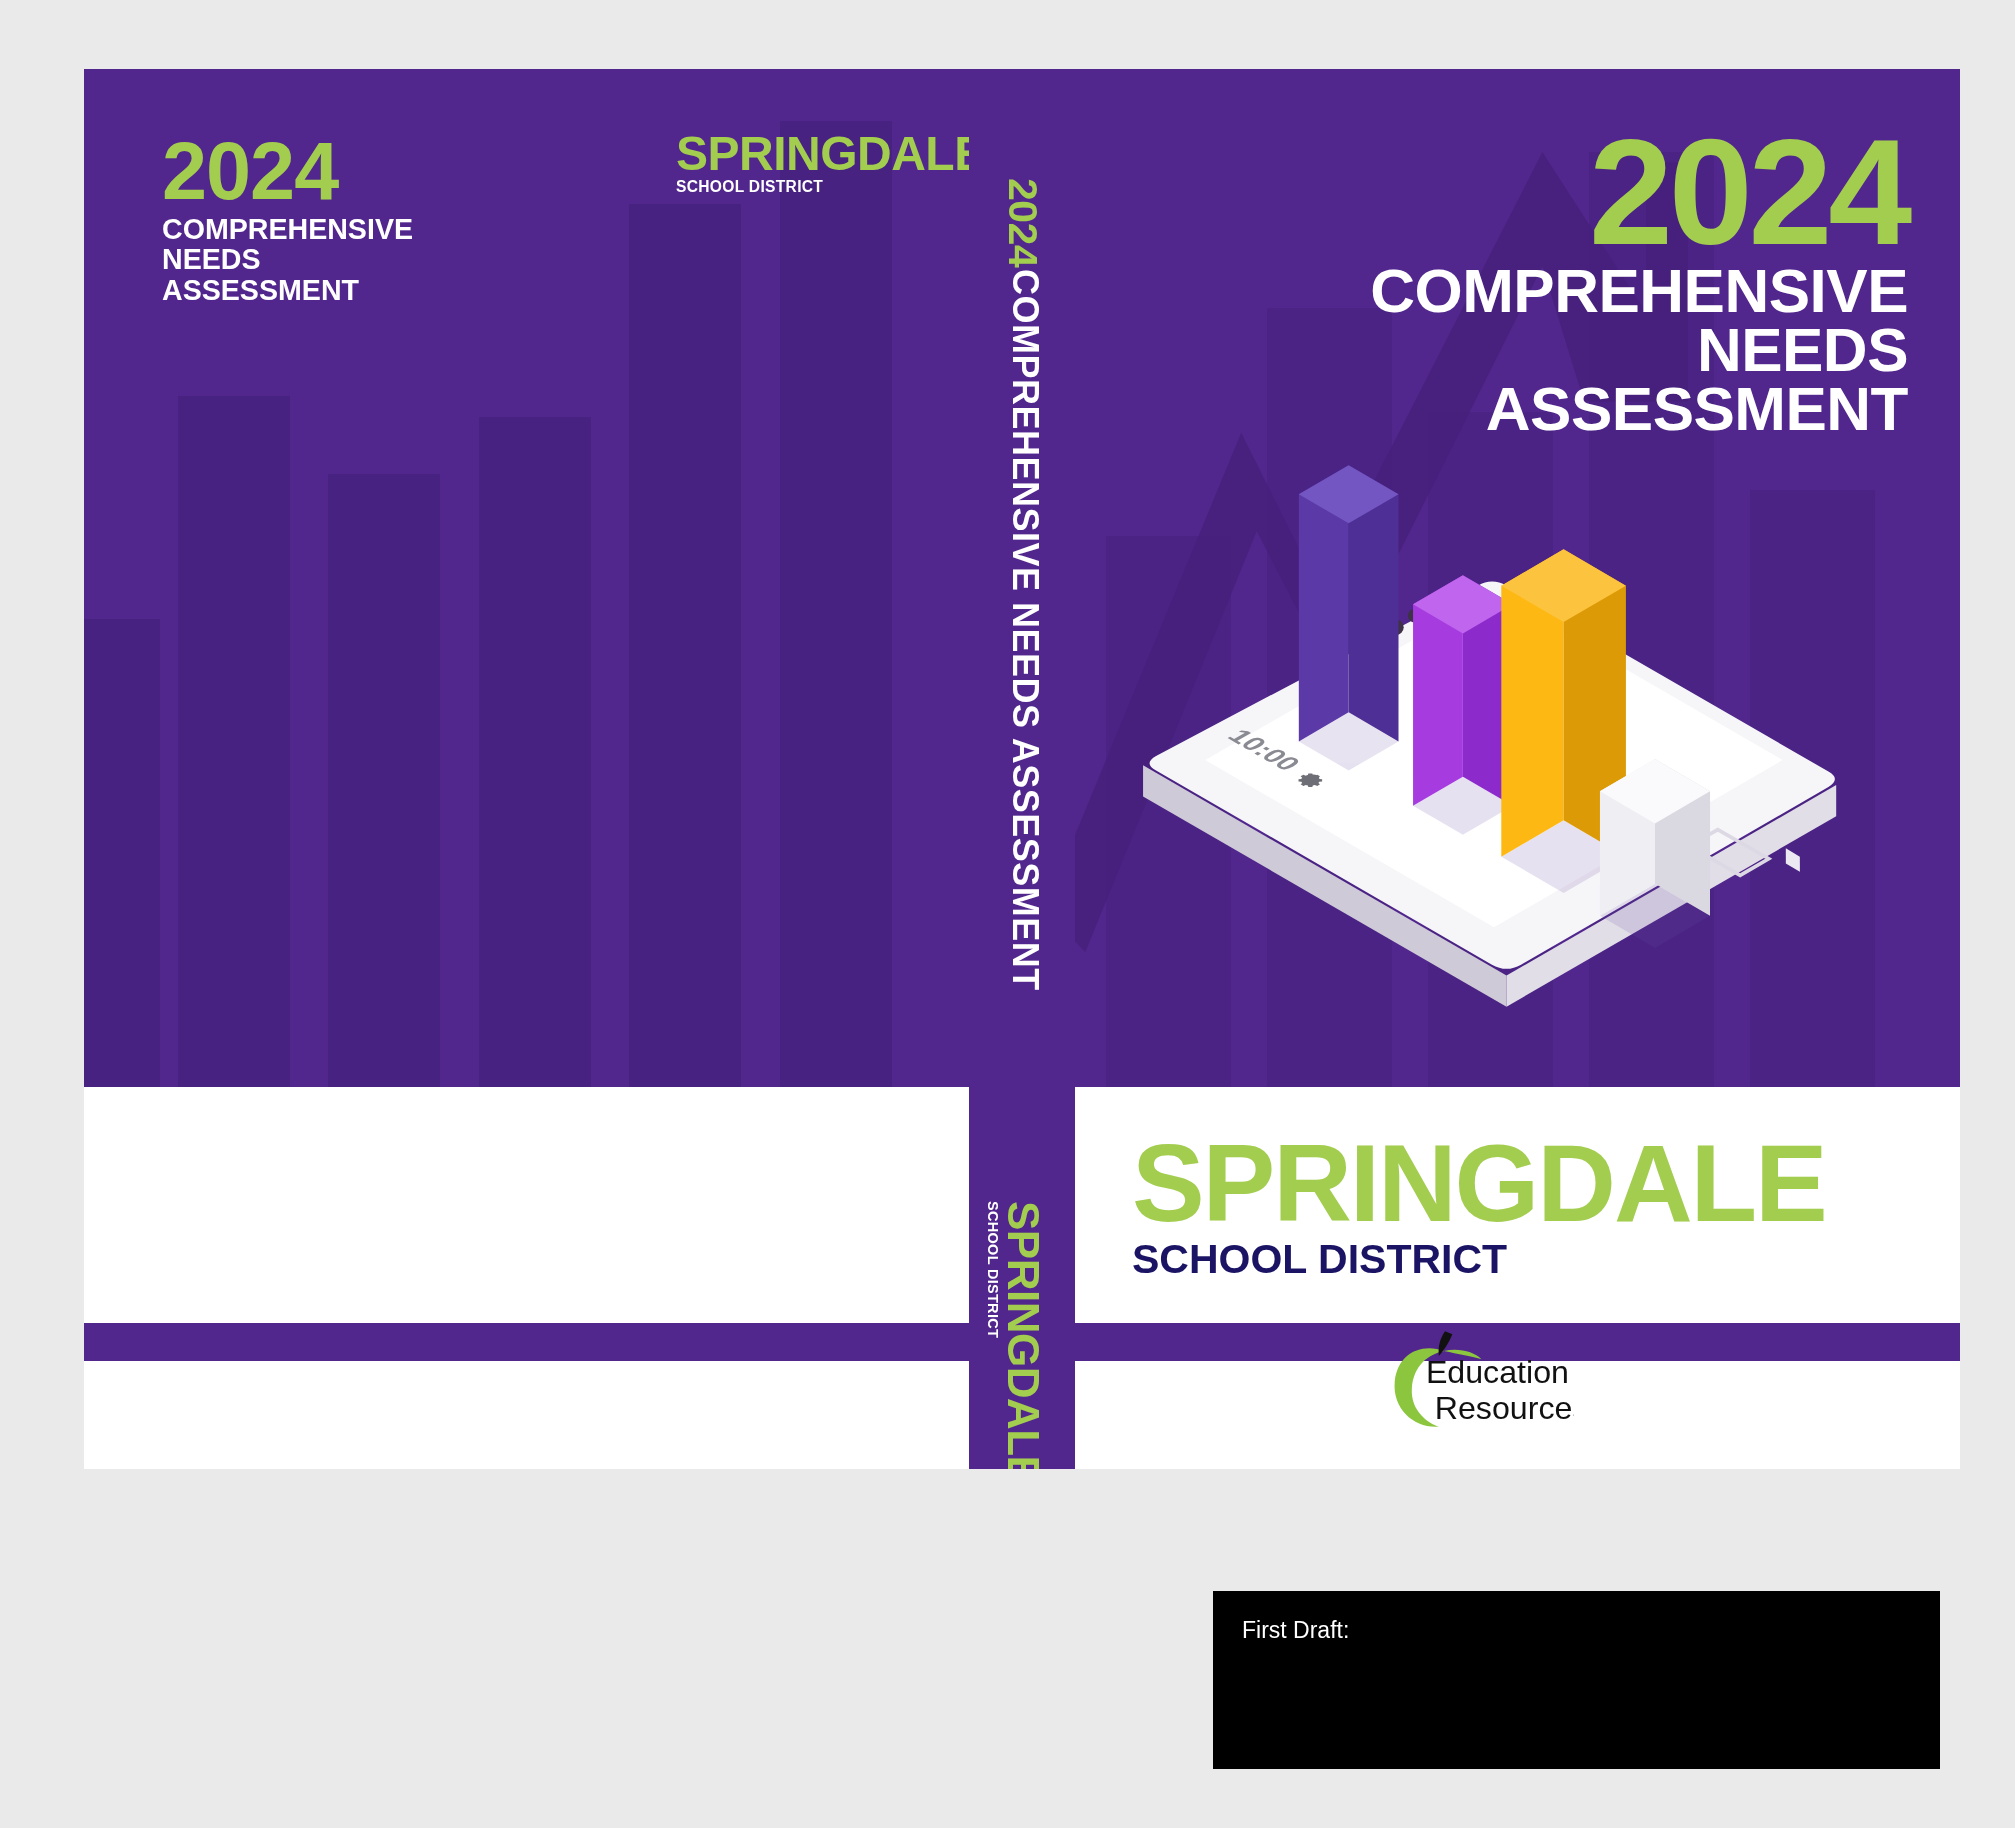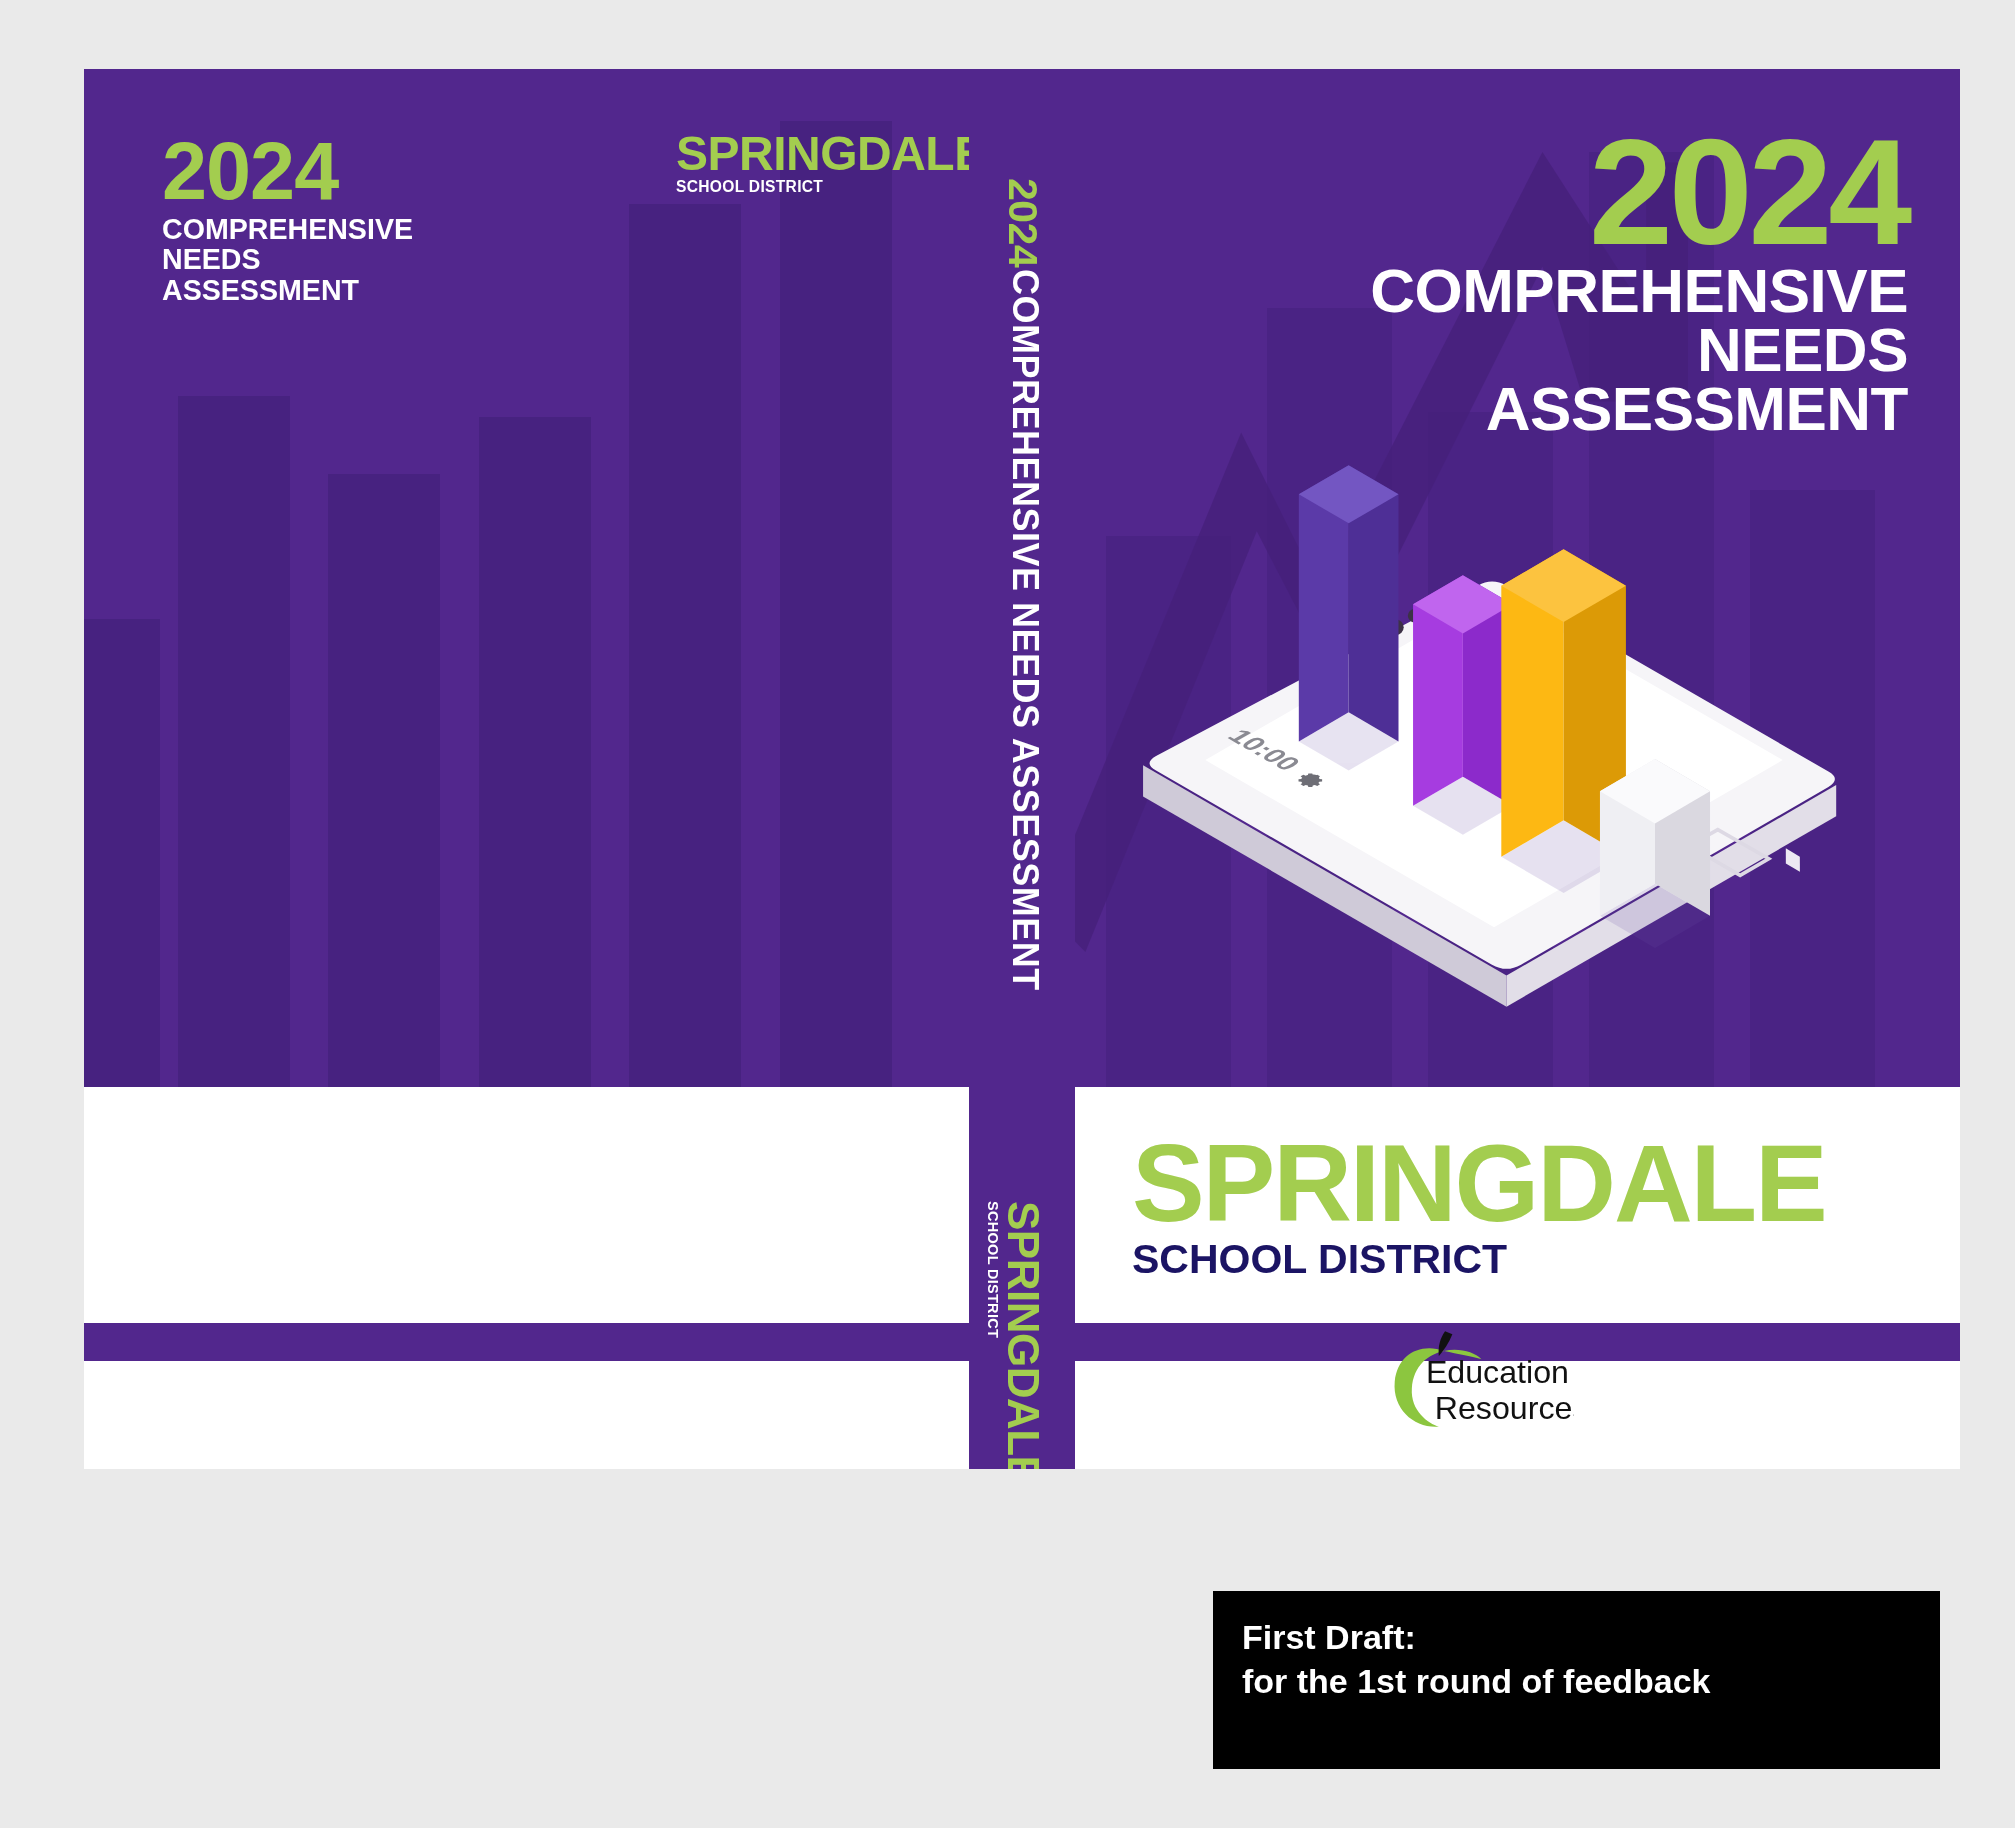--- a/index.html
+++ b/index.html
@@ -134,23 +134,22 @@
   
   #caption{
     position:absolute;
     left:1213px;top:1591px;
     width:727px;height:178px;
     background:#000;
     box-sizing:border-box;
     padding:25px 29px;
   }
   #caption .line{
-    color:#ffffff;font-size:34px;line-height:1.28;
+    color:#ffffff;font-size:23px;line-height:1.28;
     white-space:nowrap;
-    font-weight:bold;
   }
 </style>
 </head>
 <body>
 
 <div id="jacket">
 
   <div id="back-cover">
 
     <div id="back-bg-bars">
@@ -289,15 +288,14 @@
            C120 186 85 162 88 118 C91 74 120 52 150 46 Z" fill="#8CC63F"></path>
   <path d="M150 46 C180 40 208 48 222 62 C206 56 176 52 150 46 Z" fill="#8CC63F"></path>
 
   <path d="M152 8 C142 22 138 38 140 56 C150 44 160 30 166 14 Z" fill="#111111"></path>
   <text x="115" y="108" font-family="'Liberation Sans', sans-serif" font-size="62" fill="#111111">Education</text>
   <text x="132" y="178" font-family="'Liberation Sans', sans-serif" font-size="62" fill="#111111">Resources</text>
 </svg>
 
 <div id="caption">
   <div class="line">First Draft:</div>
-  <div class="line">for the 1st round of feedback</div>
 </div>
 
 
 </body></html>

